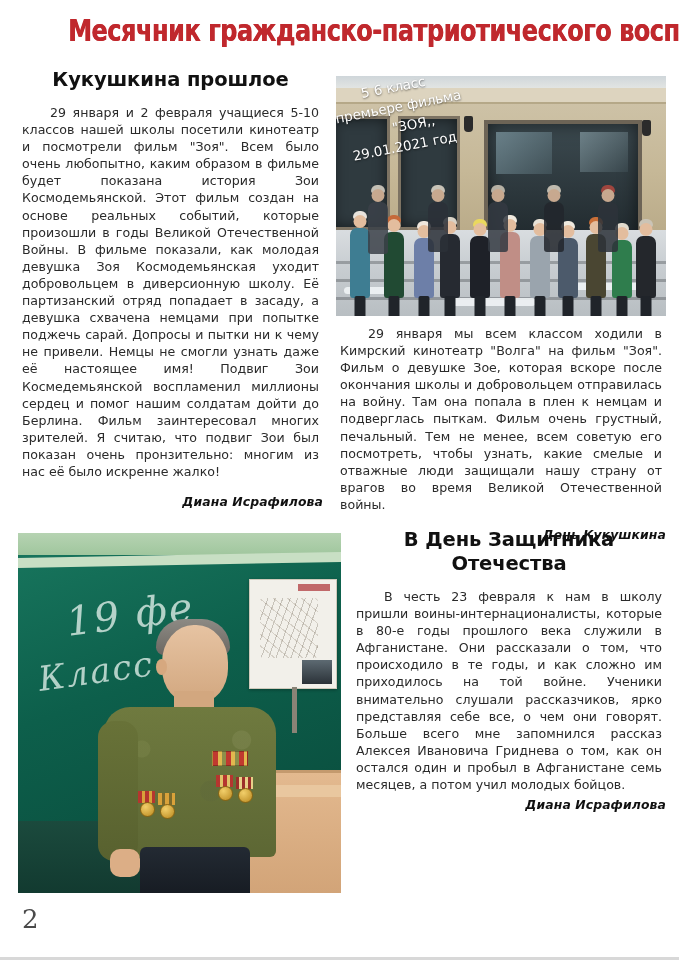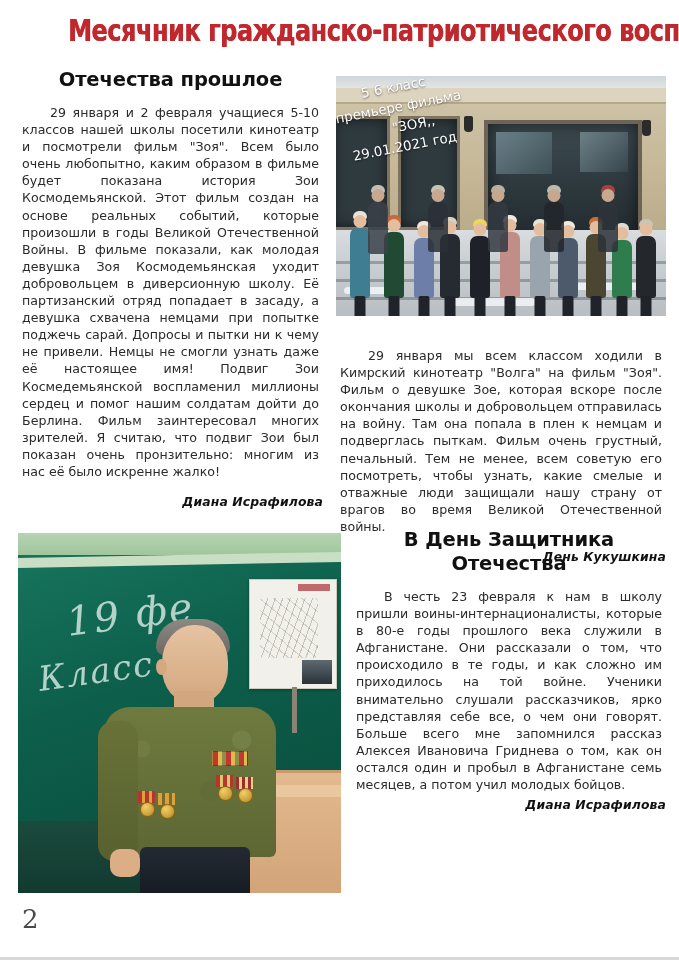--- a/index.html
+++ b/index.html
@@ -53,21 +53,21 @@
   
   .col-left {
     position: absolute;
     left: 18px;
     top: 68px;
     width: 305px;
   }
   .col-right-top {
     position: absolute;
     left: 336px;
-    top: 343px;
+    top: 321px;
     width: 330px;
   }
   .col-right-bottom {
     position: absolute;
     left: 352px;
     top: 528px;
     width: 314px;
   }
 
   .headline {
@@ -450,21 +450,21 @@
 </head>
 <body>
 
 <div class="page">
 
   <div class="masthead">
     <div class="masthead-title">Месячник гражданско-патриотического воспитания</div>
   </div>
 
   <div class="col-left">
-    <h2 class="headline left-head">Отечества прошлое</h2>
+    <h2 class="headline left-head">Кукушкина прошлое</h2>
     <p class="body-text">29 января и 2 февраля учащиеся 5-10 классов нашей школы посетили кинотеатр и посмотрели фильм "Зоя". Всем было очень любопытно, каким образом в фильме будет показана история Зои Космодемьянской. Этот фильм создан на основе реальных событий, которые произошли в годы Великой Отечественной Войны. В фильме показали, как молодая девушка Зоя Космодемьянская уходит добровольцем в диверсионную школу. Её партизанский отряд попадает в засаду, а девушка схвачена немцами при попытке поджечь сарай. Допросы и пытки ни к чему не привели. Немцы не смогли узнать даже её настоящее имя! Подвиг Зои Космедемьянской воспламенил миллионы сердец и помог нашим солдатам дойти до Берлина. Фильм заинтересовал многих зрителей. Я считаю, что подвиг Зои был показан очень пронзительно: многим из нас её было искренне жалко!</p>
     <div class="byline">Диана Исрафилова</div>
   </div>
 
   <div class="photo-group">
     <div class="pg-sky"></div>
     <div class="pg-wall"></div>
     <div class="pg-cornice"></div>
     <div class="pg-window pg-w1"></div>
     <div class="pg-window pg-w2"></div>

